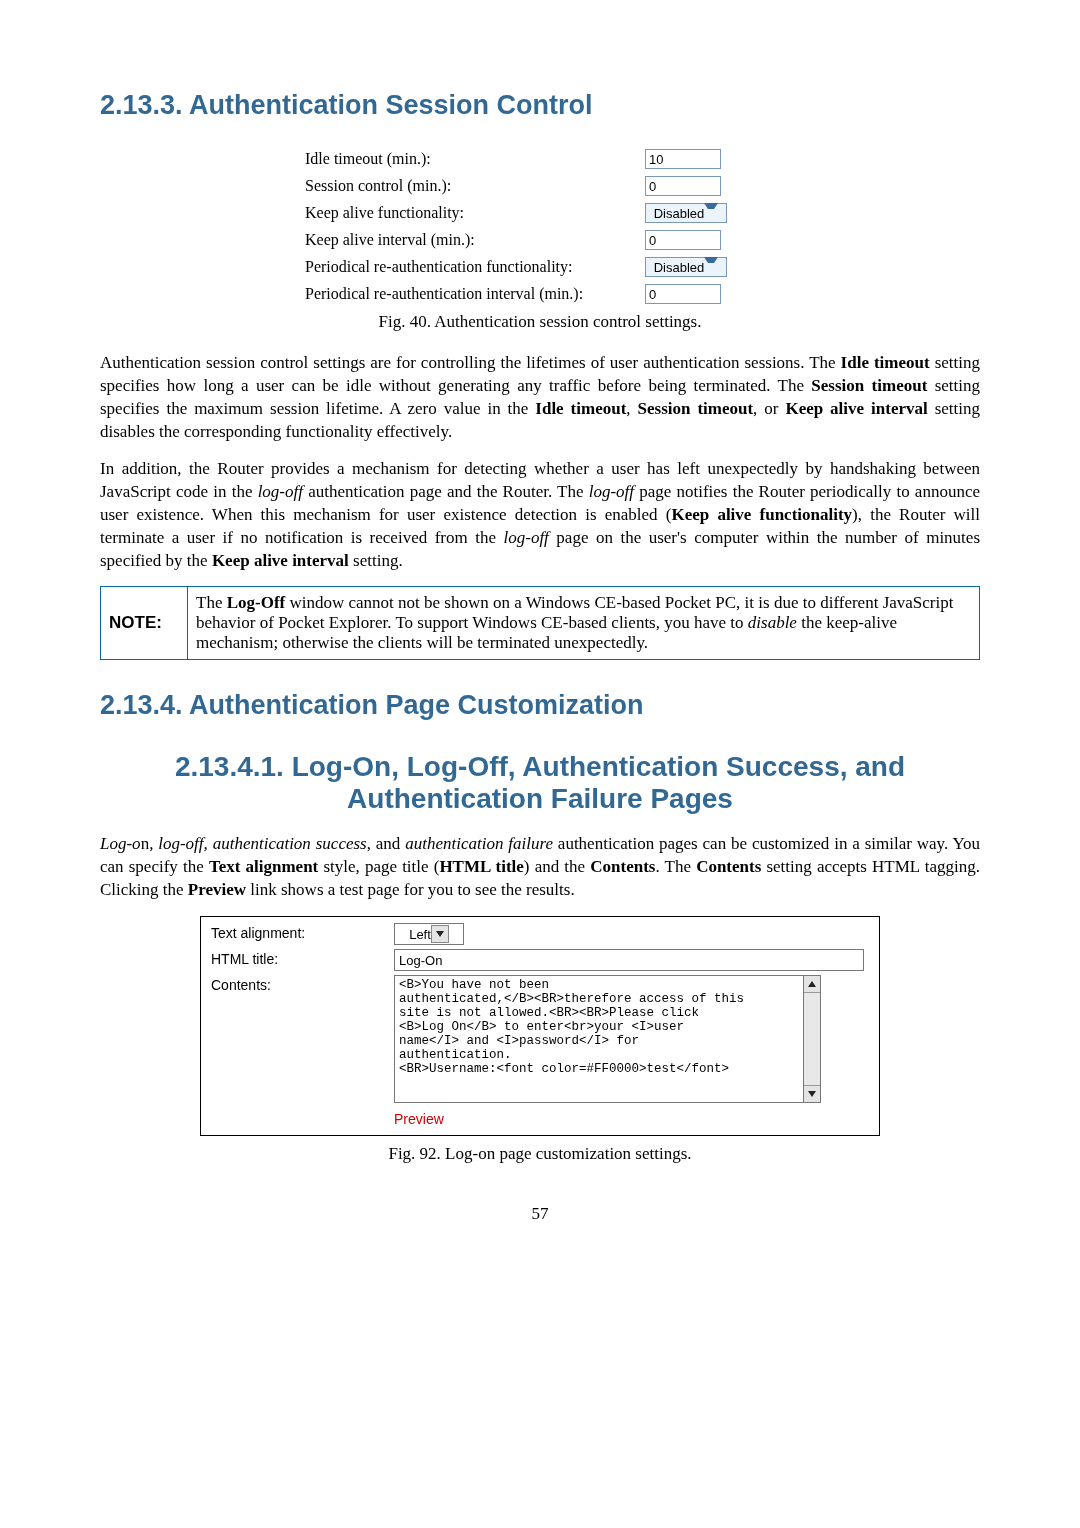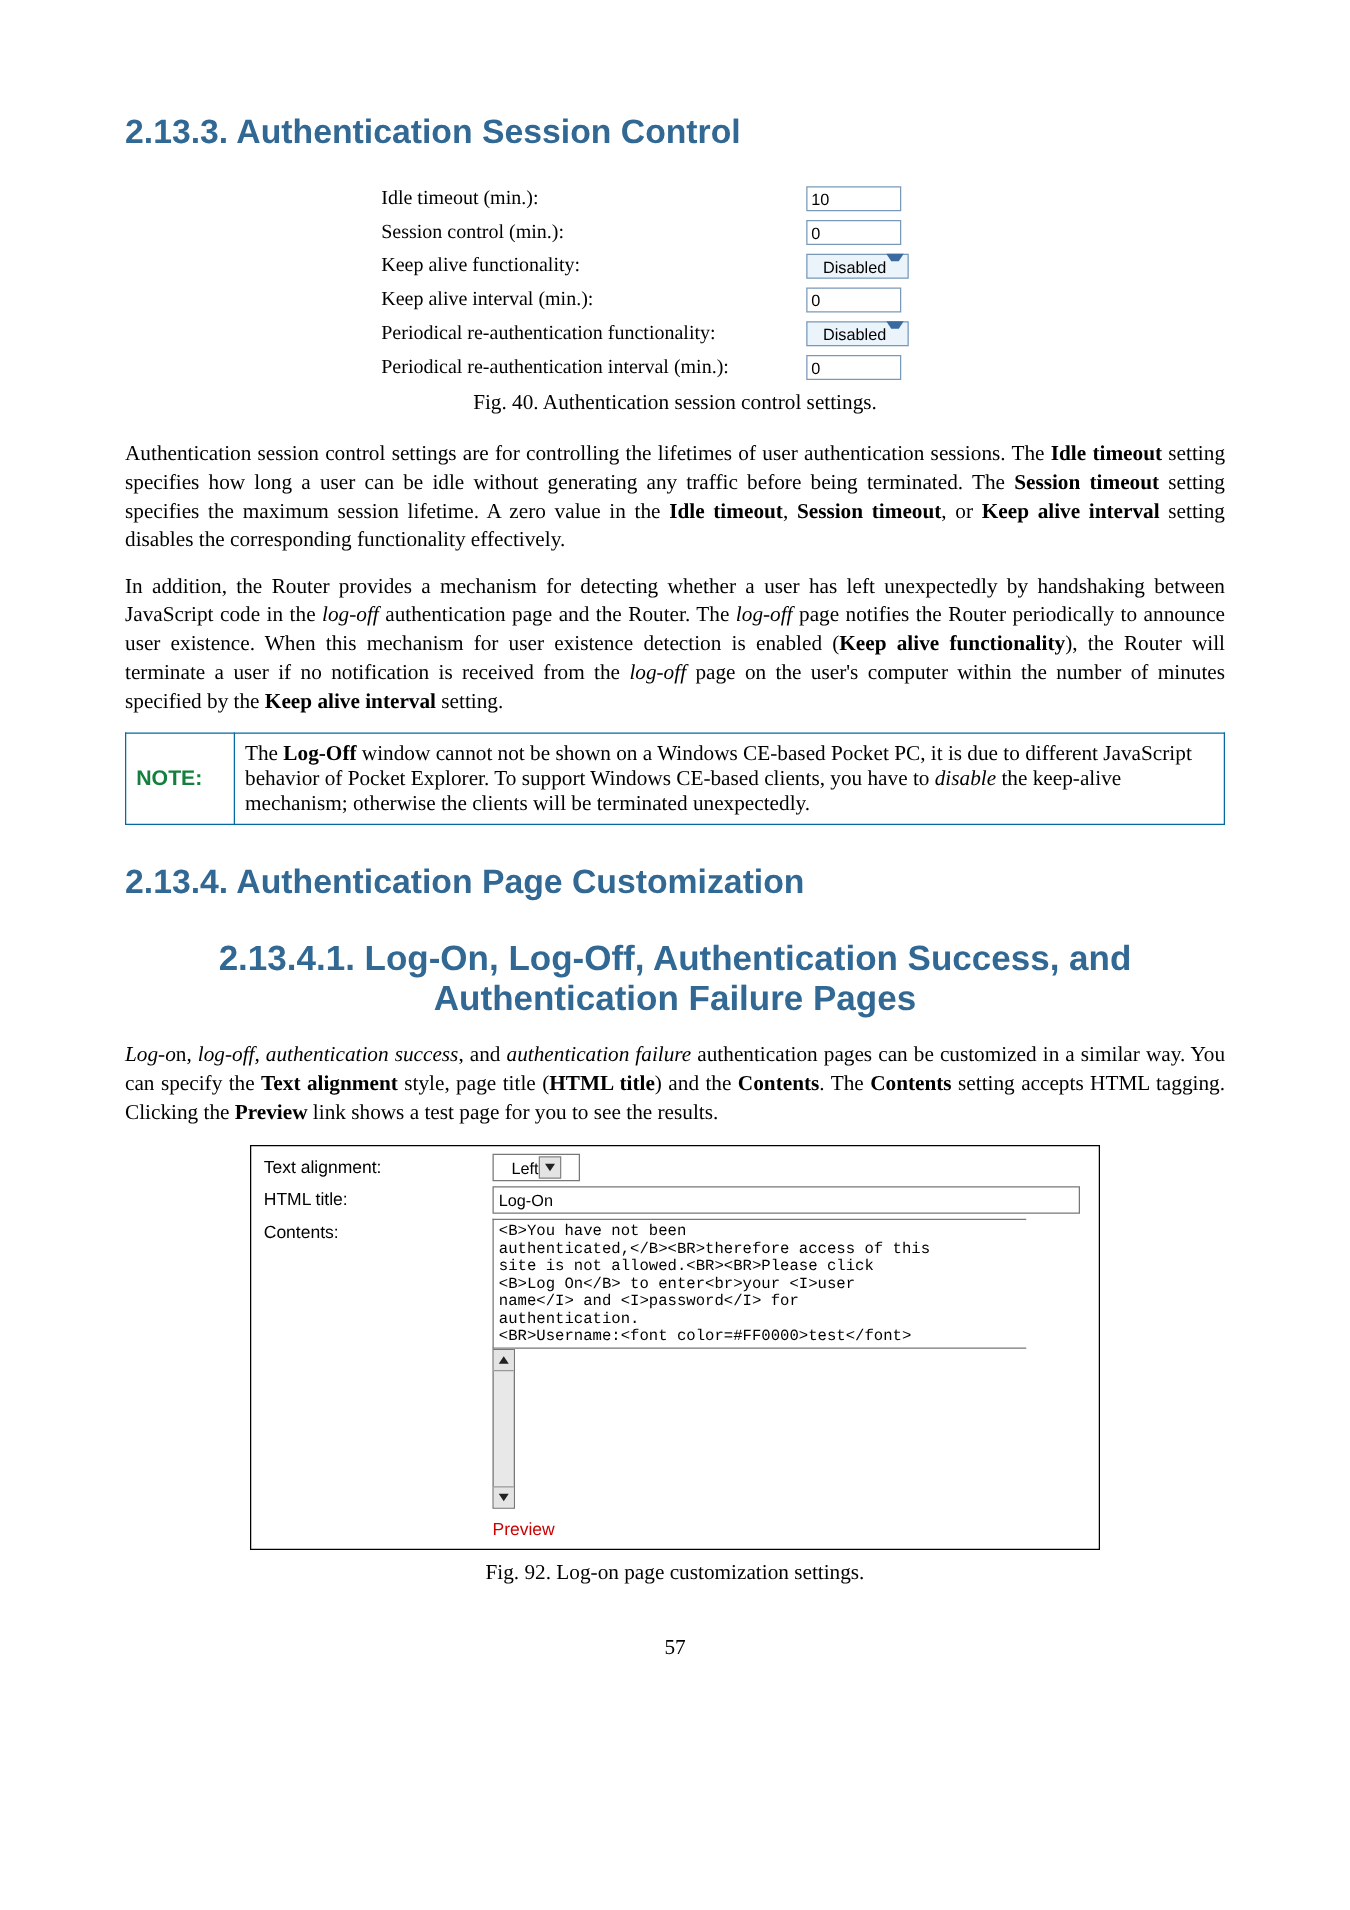--- a/index.html
+++ b/index.html
@@ -44,21 +44,21 @@
     border: 1px solid #7a99b8;
     background: #fff;
     font-family: Arial, sans-serif; font-size: 13px;
     padding: 0 3px; box-sizing: border-box;
   }
   .sselect {
     width: 82px; height: 20px;
     border: 1px solid #7a99b8;
     background: #ebf3fb;
     font-family: Arial, sans-serif; font-size: 13px;
-    display: flex; align-items: center; justify-content: flex-end;
+    display: flex; align-items: center; justify-content: center;
     padding: 0 3px; box-sizing: border-box;
   }
   .sselect .chev {
     width: 14px; height: 14px;
     display: flex; align-items: center; justify-content: center;
     color: #3a6aa0; font-size: 10px;
   }
 
   
   table.note {
@@ -66,21 +66,21 @@
     width: 100%;
     margin: 10px 0 30px 0;
   }
   table.note td {
     border: 1px solid #0369a1;
     padding: 6px 8px;
     vertical-align: middle;
     font-size: 17px;
   }
   .note-label {
-    color: #15803d;
+    color: #000000;
     font-family: Arial, Helvetica, sans-serif;
     font-weight: bold;
     text-align: left;
     width: 70px;
     font-size: 15px;
   }
 
   
   .custbox {
     width: 680px;
@@ -105,21 +105,21 @@
     background: #e4e4e4; border: 1px solid #888;
     display: flex; align-items: center; justify-content: center;
   }
   .cinput {
     width: 470px; height: 22px;
     border: 1px solid #777;
     background: #fff;
     padding: 0 4px; font-size: 13px; box-sizing: border-box;
   }
   .ctawrap {
-    display: flex; width: 427px; flex-direction: column;
+    display: flex; width: 427px;
   }
   .ctextarea {
     flex: 1;
     height: 128px;
     border: 1px solid #777; border-right: none;
     background: #fff;
     font-family: "Courier New", monospace;
     font-size: 12.5px;
     padding: 2px 4px;
     white-space: pre-wrap;

